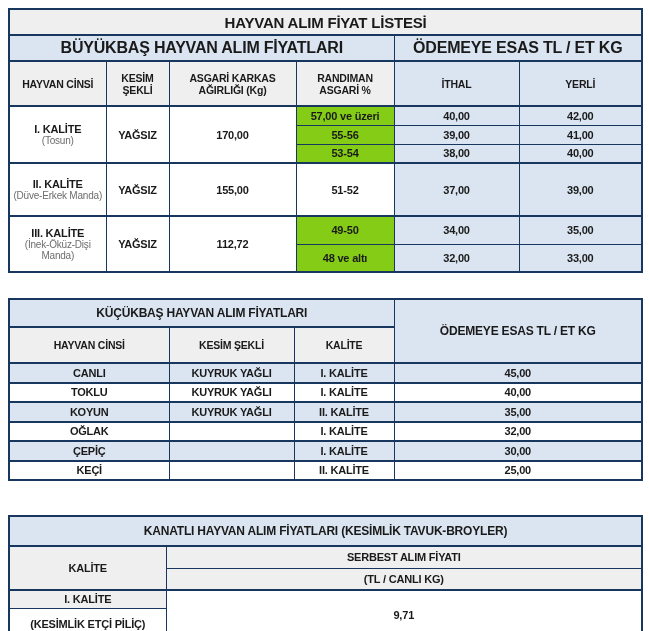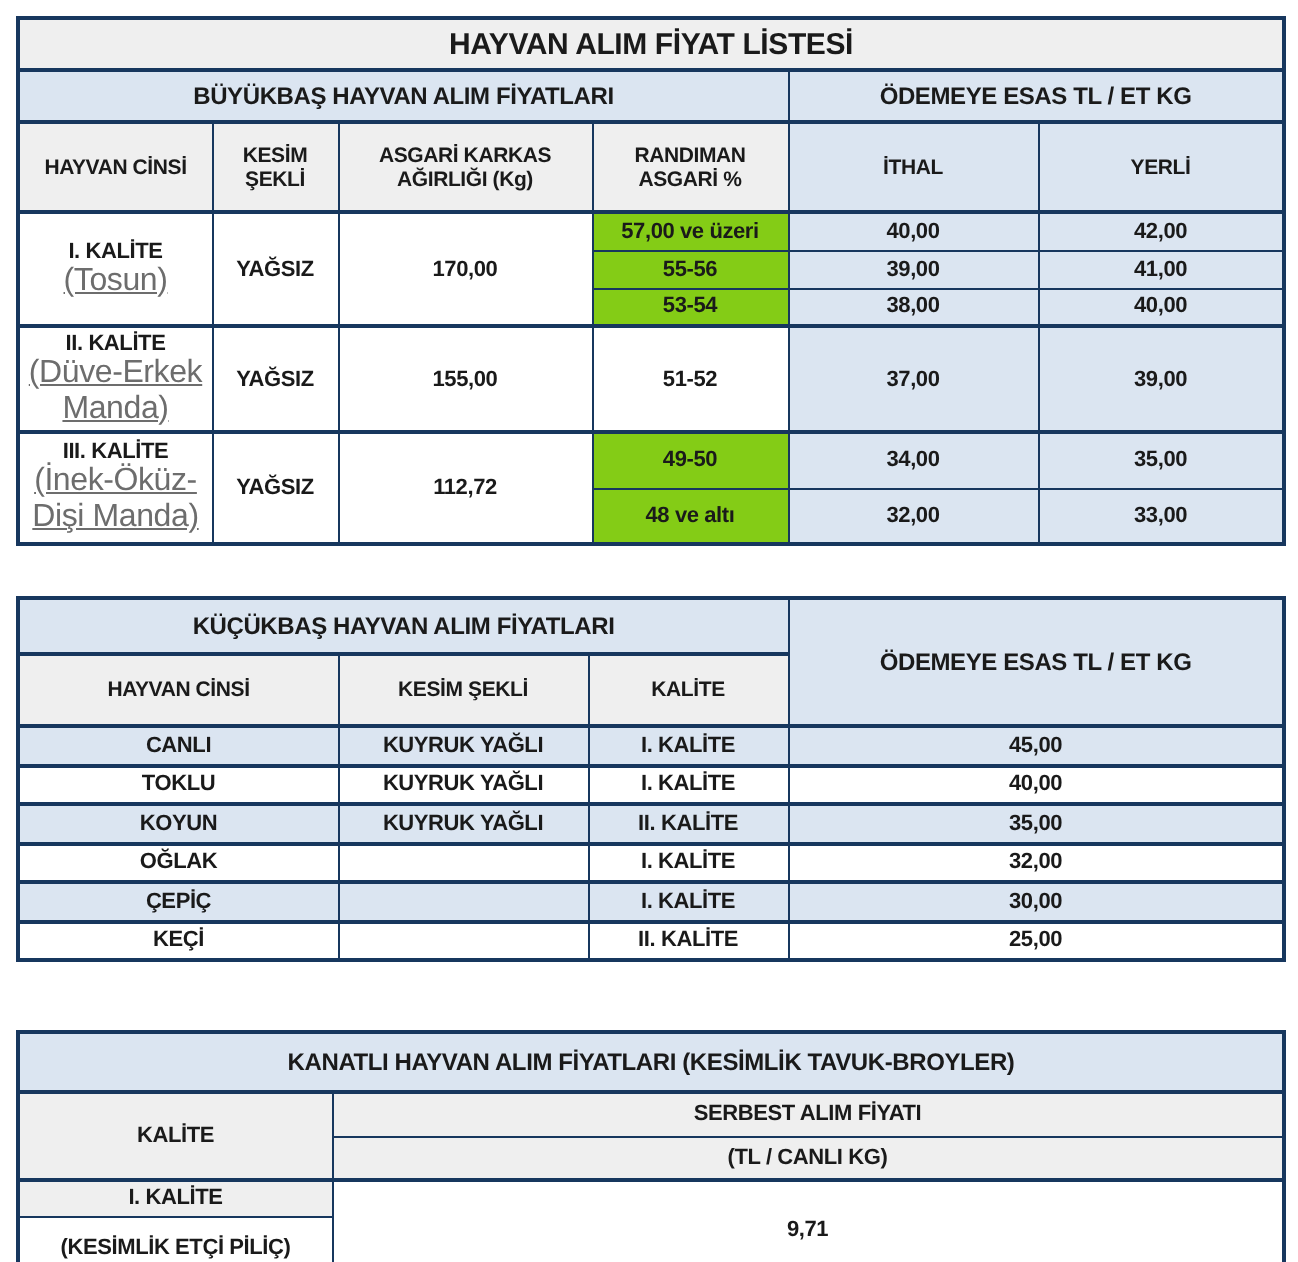--- a/index.html
+++ b/index.html
@@ -28,34 +28,33 @@
     overflow: hidden;
   }
   .outer { border: 2.5px solid #17375e; }
   
   .bg-blue  { background: #dbe5f1; }
   .bg-gray  { background: #efefef; }
   .bg-lgray { background: #84cc16; }
   .bg-white { background: #ffffff; }
   
   .t1 .title-row td { height: 26px; font-size: 15px; border-bottom-width: 2px; }
-  .t1 .band-row td  { height: 26px; font-size: 12px; border-bottom-width: 2px; }
+  .t1 .band-row td  { height: 26px; font-size: 16px; border-bottom-width: 2px; }
   .t1 .head-row td  { height: 45px; font-size: 10.5px; border-bottom-width: 2px; }
   .t1 .sub td    { height: 19px; }
   .t1 .thin td   { border-top-width: 1px; }
   .t1 .gsep td   { border-top-width: 2px; }
   .t1 .row2 td   { height: 53px; }
   .t1 .row3 td   { height: 28px; }
   .cins-sub {
     display: block;
     font-weight: normal;
-    font-size: 16px;
+    font-size: 10px;
     color: #6d6d6d;
     letter-spacing: -0.2px;
-    text-decoration: underline;
   }
   
   .t2 { margin-top: 25px; }
   .t2 .band-row td { height: 28px; font-size: 12px; border-bottom-width: 2px; }
   .t2 .head-row td { height: 36px; font-size: 10.5px; border-bottom-width: 2px; }
   .t2 .data td { height: 19.5px; border-top-width: 2px; }
   .t2 .odeme { font-size: 11.5px; }
   
   .t3 { margin-top: 34px; }
   .t3 .band-row td { height: 30px; font-size: 12px; border-bottom-width: 2px; }

